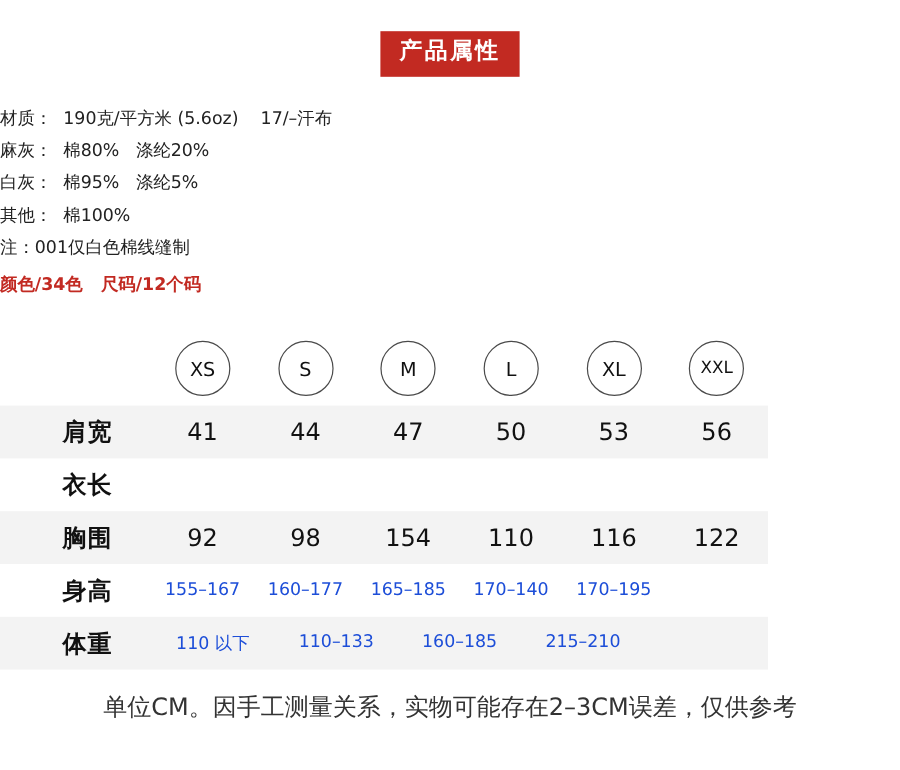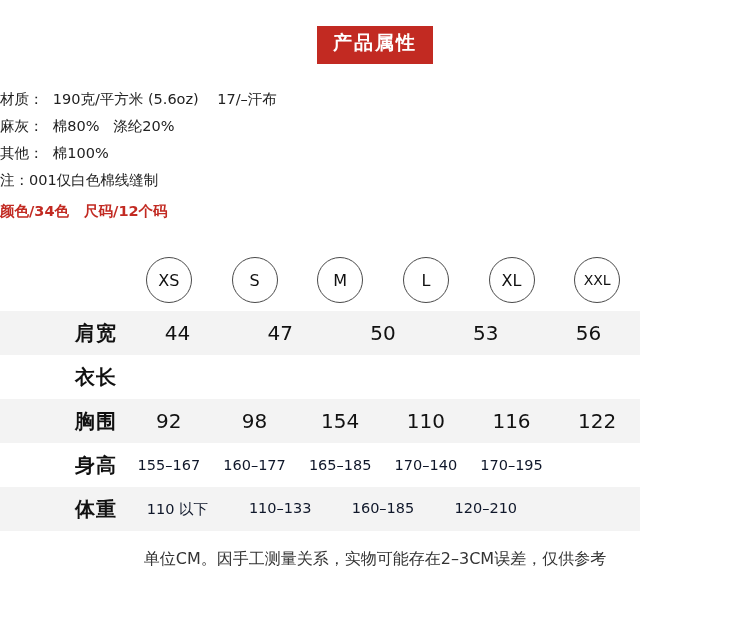--- a/index.html
+++ b/index.html
@@ -66,39 +66,39 @@
   }
   .row.header-row {
     height: 62px;
   }
   .row.shade {
     background: #f3f3f3;
   }
   .row .label {
     width: 126px;
     box-sizing: border-box;
-    padding-left: 75px;
+    padding-left: 52px;
     font-size: 20px;
     font-weight: bold;
     color: #111;
     letter-spacing: 1px;
   }
   .row .cells {
     flex: 1;
     display: flex;
   }
   .cell {
     flex: 1;
     text-align: center;
     font-size: 20px;
     color: #111;
   }
   .row.small .cell {
     font-size: 14.5px;
-    color: #0f172a;
+    color: #1d4ed8;
   }
 
   
   .circle {
     display: inline-flex;
     align-items: center;
     justify-content: center;
     width: 46px;
     height: 46px;
     border: 1px solid #4a4a4a;
@@ -108,36 +108,37 @@
     box-sizing: border-box;
   }
   .circle.small-txt {
     font-size: 14px;
   }
 
   
   .footer-note {
     margin-top: 18px;
     text-align: center;
-    font-size: 16px;
+    font-size: 20px;
     color: #333;
   }
 </style>
 </head>
 <body>
 
 <div class="page">
 
   <div class="title-wrap">
     <div class="title-badge">产品属性</div>
   </div>
 
   <div class="specs">
     <div class="spec-line">材质：  190克/平方米 (5.6oz)    17/–汗布</div>
     <div class="spec-line">麻灰：  棉80%   涤纶20%</div>
+    <div class="spec-line">白灰：  棉95%   涤纶5%</div>
     <div class="spec-line">其他：  棉100%</div>
     <div class="spec-line">注：001仅白色棉线缝制</div>
     <div class="spec-line highlight">颜色/34色   尺码/12个码</div>
   </div>
 
   <div class="table">
 
     <div class="row header-row">
       <div class="label"></div>
       <div class="cells">
@@ -158,20 +159,21 @@
         </div>
         <div class="cell">
           <span class="circle small-txt">XXL</span>
         </div>
       </div>
     </div>
 
     <div class="row shade">
       <div class="label">肩宽</div>
       <div class="cells">
+        <div class="cell">41</div>
         <div class="cell">44</div>
         <div class="cell">47</div>
         <div class="cell">50</div>
         <div class="cell">53</div>
         <div class="cell">56</div>
       </div>
     </div>
 
     <div class="row">
       <div class="label">衣长</div>
@@ -200,21 +202,21 @@
         <div class="cell"></div>
       </div>
     </div>
 
     <div class="row small shade">
       <div class="label">体重</div>
       <div class="cells">
         <div class="cell">110 以下</div>
         <div class="cell">110–133</div>
         <div class="cell">160–185</div>
-        <div class="cell">120–210</div>
+        <div class="cell">215–210</div>
         <div class="cell"></div>
       </div>
     </div>
 
   </div>
 
   <div class="footer-note">单位CM。因手工测量关系，实物可能存在2–3CM误差，仅供参考</div>
 
 </div>
 

